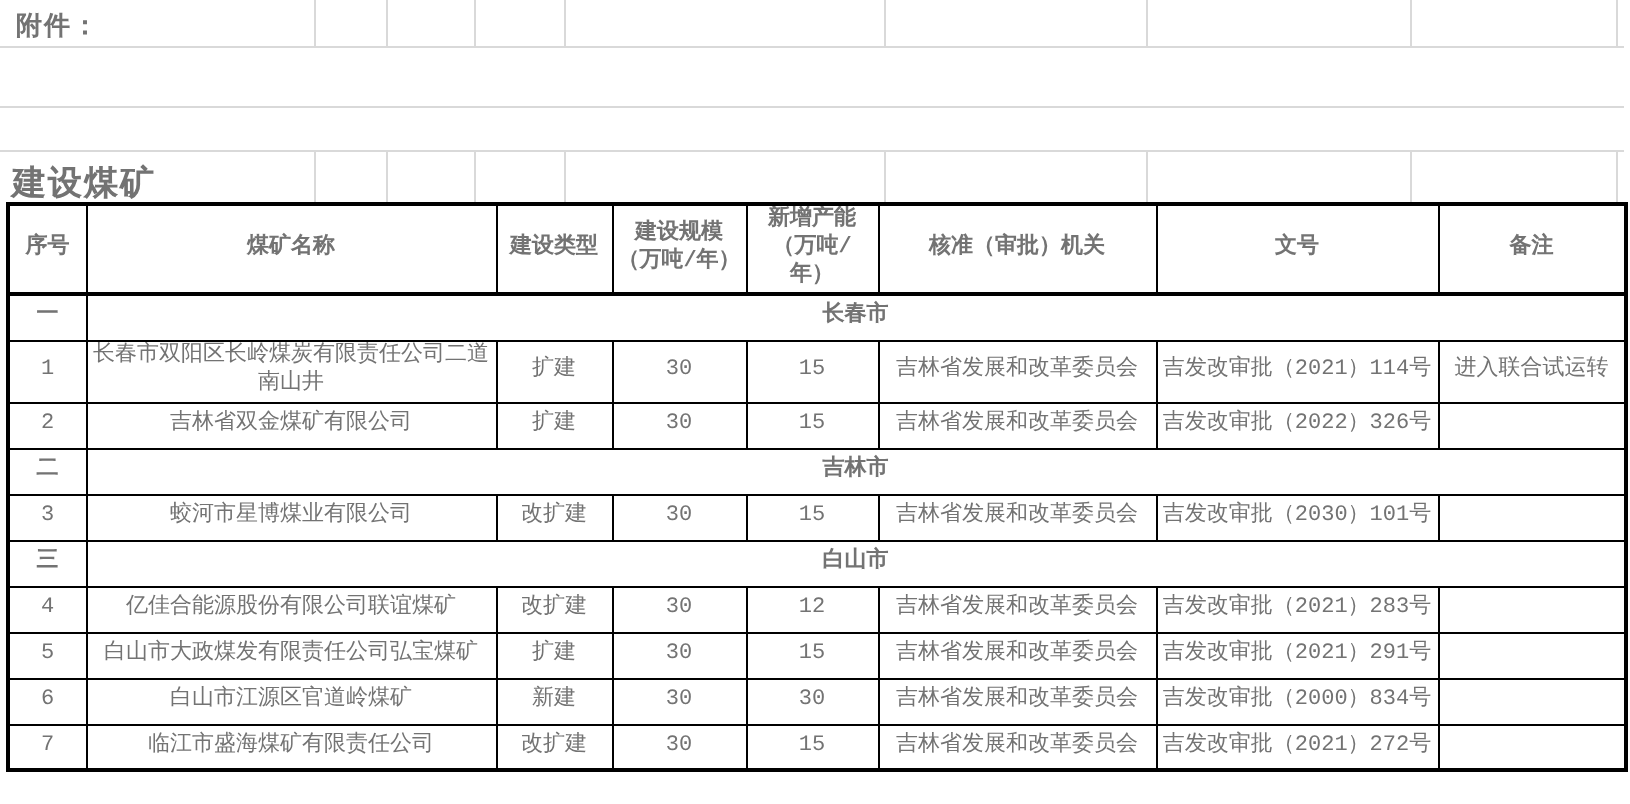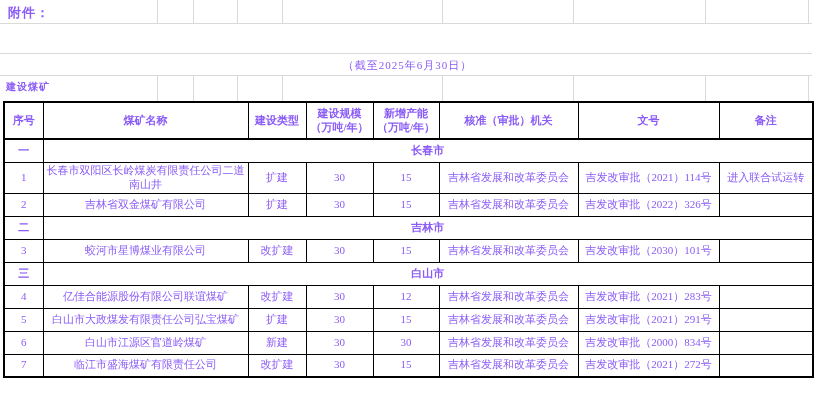--- a/index.html
+++ b/index.html
@@ -1,21 +1,21 @@
 <!DOCTYPE html>
 <html><head>
 <meta charset="utf-8">
 <style>
   html,body{margin:0;padding:0;background:#ffffff;}
   .page{
     position:relative;
     width:815px;height:402px;
     background:#ffffff;
-    font-family:Liberation Serif, serif;
-    color:#8b5cf6;
+    font-family:Liberation Mono, monospace;
+    color:#737373;
     overflow:hidden;
   }
   
   .gl{position:absolute;background:#d9d9d9;}
   .gl-v{width:1px;}
   .gl-h{height:1px;left:0;width:812px;}
 
   .attachment{
     position:absolute;left:8px;top:4px;
     font-size:13px;font-weight:600;letter-spacing:1px;
@@ -23,21 +23,21 @@
   .title{
     position:absolute;left:0;top:26px;width:815px;
     text-align:center;font-size:24px;font-weight:bold;letter-spacing:8px;
   }
   .subtitle{
     position:absolute;left:0;top:58px;width:815px;
     text-align:center;font-size:11px;letter-spacing:1px;
   }
   .section-label{
     position:absolute;left:6px;top:80px;
-    font-size:10px;font-weight:bold;letter-spacing:1px;
+    font-size:17px;font-weight:bold;letter-spacing:1px;
   }
 
   table.main{
     position:absolute;left:3px;top:101px;
     width:809px;
     border-collapse:collapse;
     table-layout:fixed;
   }
   table.main td,table.main th{
     border:1px solid #000;
@@ -81,21 +81,20 @@
   <div class="gl gl-v" style="left:282px;top:75px;height:26px"></div>
   <div class="gl gl-v" style="left:442px;top:75px;height:26px"></div>
   <div class="gl gl-v" style="left:573px;top:75px;height:26px"></div>
   <div class="gl gl-v" style="left:705px;top:75px;height:26px"></div>
   <div class="gl gl-v" style="left:808px;top:75px;height:26px"></div>
   <div class="gl gl-h" style="top:23px"></div>
   <div class="gl gl-h" style="top:53px"></div>
   <div class="gl gl-h" style="top:75px"></div>
 
   <div class="attachment">附件：</div>
-  <div class="subtitle">（截至2025年6月30日）</div>
   <div class="section-label">建设煤矿</div>
 
   <table class="main">
     <colgroup>
       <col style="width:39px">
       <col style="width:205px">
       <col style="width:58px">
       <col style="width:67px">
       <col style="width:66px">
       <col style="width:139px">

